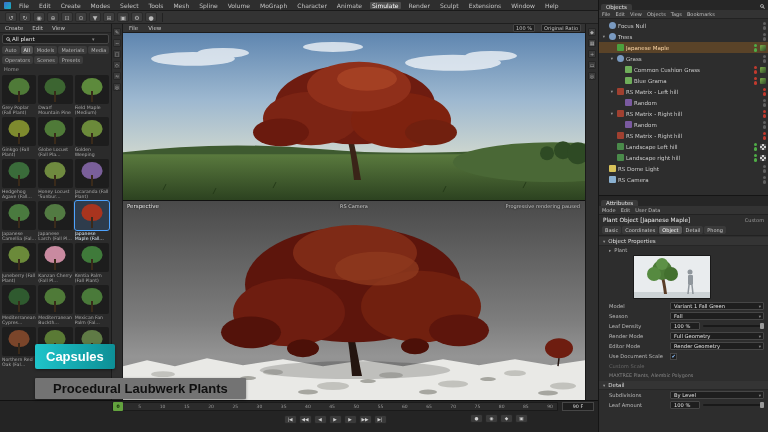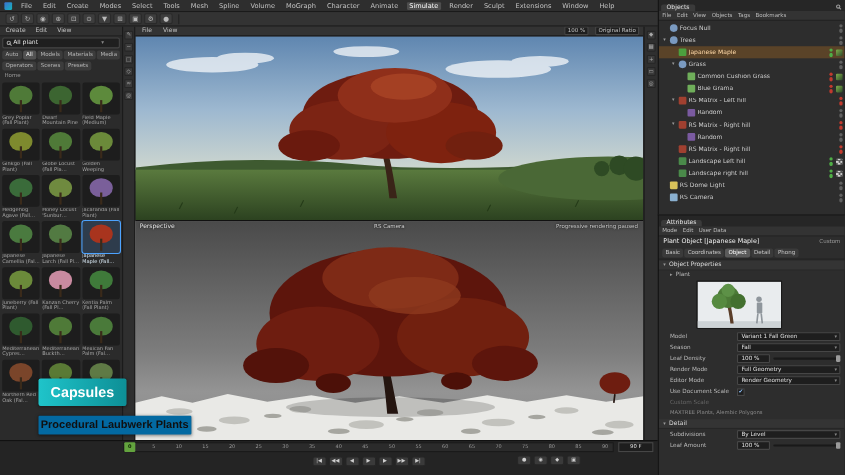--- a/index.html
+++ b/index.html
@@ -140,22 +140,22 @@
   .transport{position:absolute;left:112px;top:13px;width:446px;height:11px;display:flex;align-items:center;
     justify-content:center;gap:2px}
   .tpico{min-width:13px;height:9px;background:#3a3a3a;border:1px solid #262626;border-radius:2px;font-size:4.6px;
     color:#cfcfcf;display:flex;align-items:center;justify-content:center;padding:0 1px}
   .recs{position:absolute;left:470px;top:13px;display:flex;gap:2px}
 
   
   .capsules{left:35px;top:344px;padding:5px 11px;background:linear-gradient(90deg,#1fc4ca,#0d8f96);
     color:#fff;font-weight:bold;font-size:13px;border-radius:2px;z-index:20;
     font-family:"Liberation Sans",sans-serif;box-shadow:0 1px 3px rgba(0,0,0,.4)}
-  .prodtitle{left:35px;top:378px;background:#0369a1;color:#101010;font-weight:bold;font-size:10px;
-    padding:3px 2px;border-radius:1px;z-index:20;font-family:"Liberation Sans",sans-serif;
+  .prodtitle{left:35px;top:378px;background:#737373;color:#101010;font-weight:bold;font-size:13px;
+    padding:3px 18px;border-radius:1px;z-index:20;font-family:"Liberation Sans",sans-serif;
     box-shadow:0 1px 3px rgba(0,0,0,.4)}
 </style>
 </head>
 <body>
 
 <div id="stage">
 
   <div class="abs menubar">
     <span class="logo"></span>
     <span style="display:flex;gap:6px">

